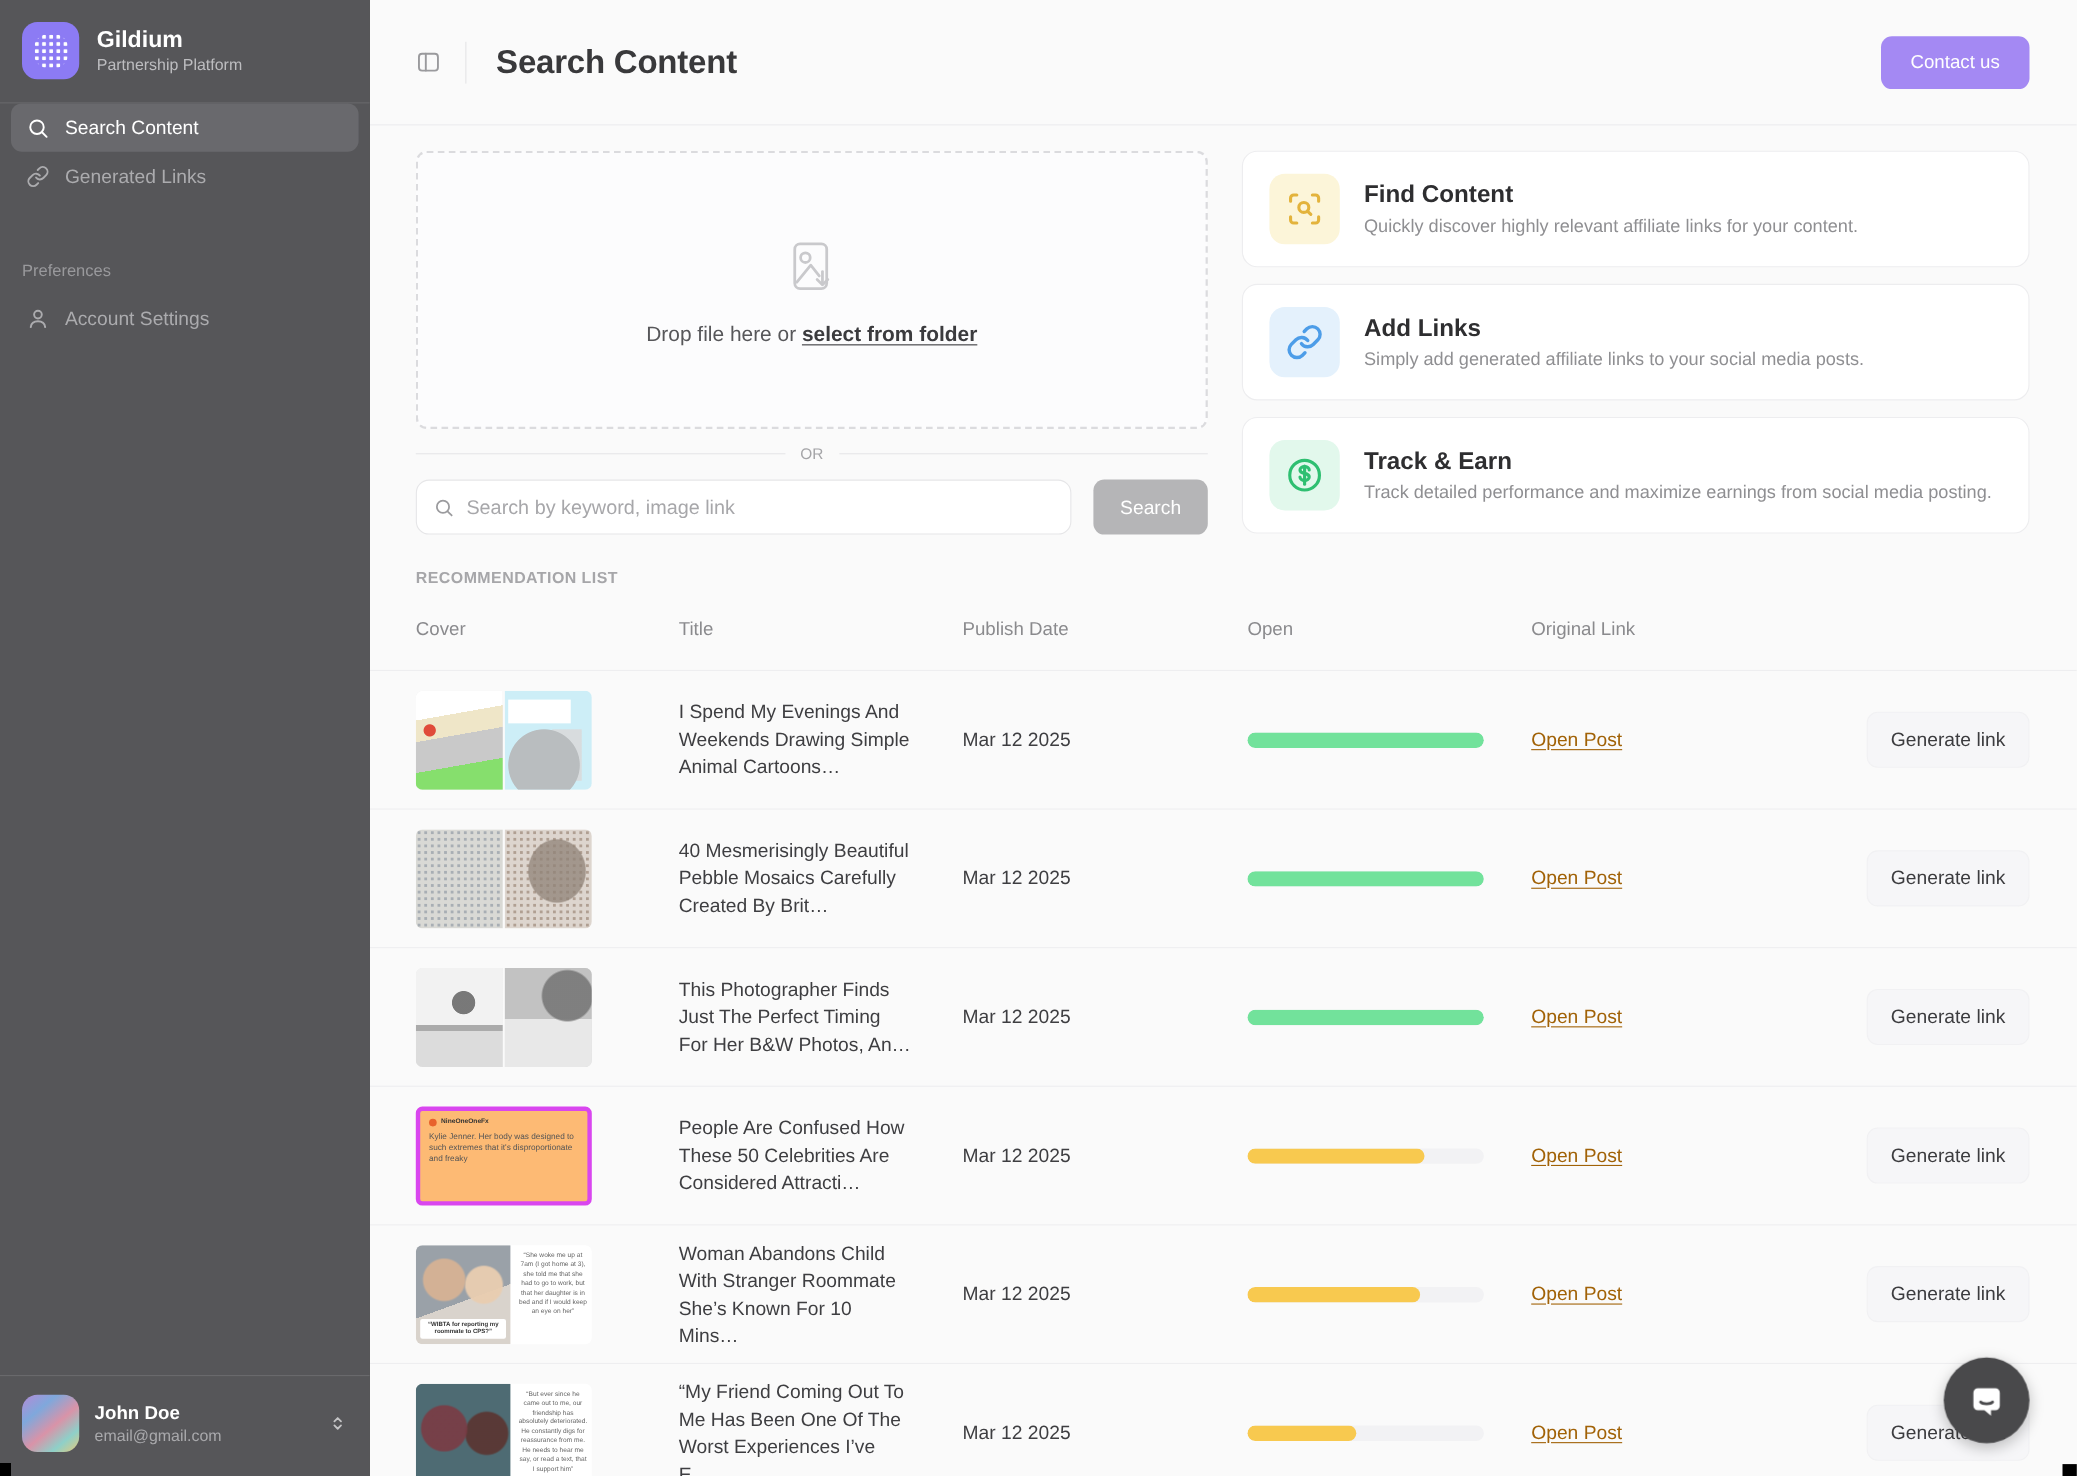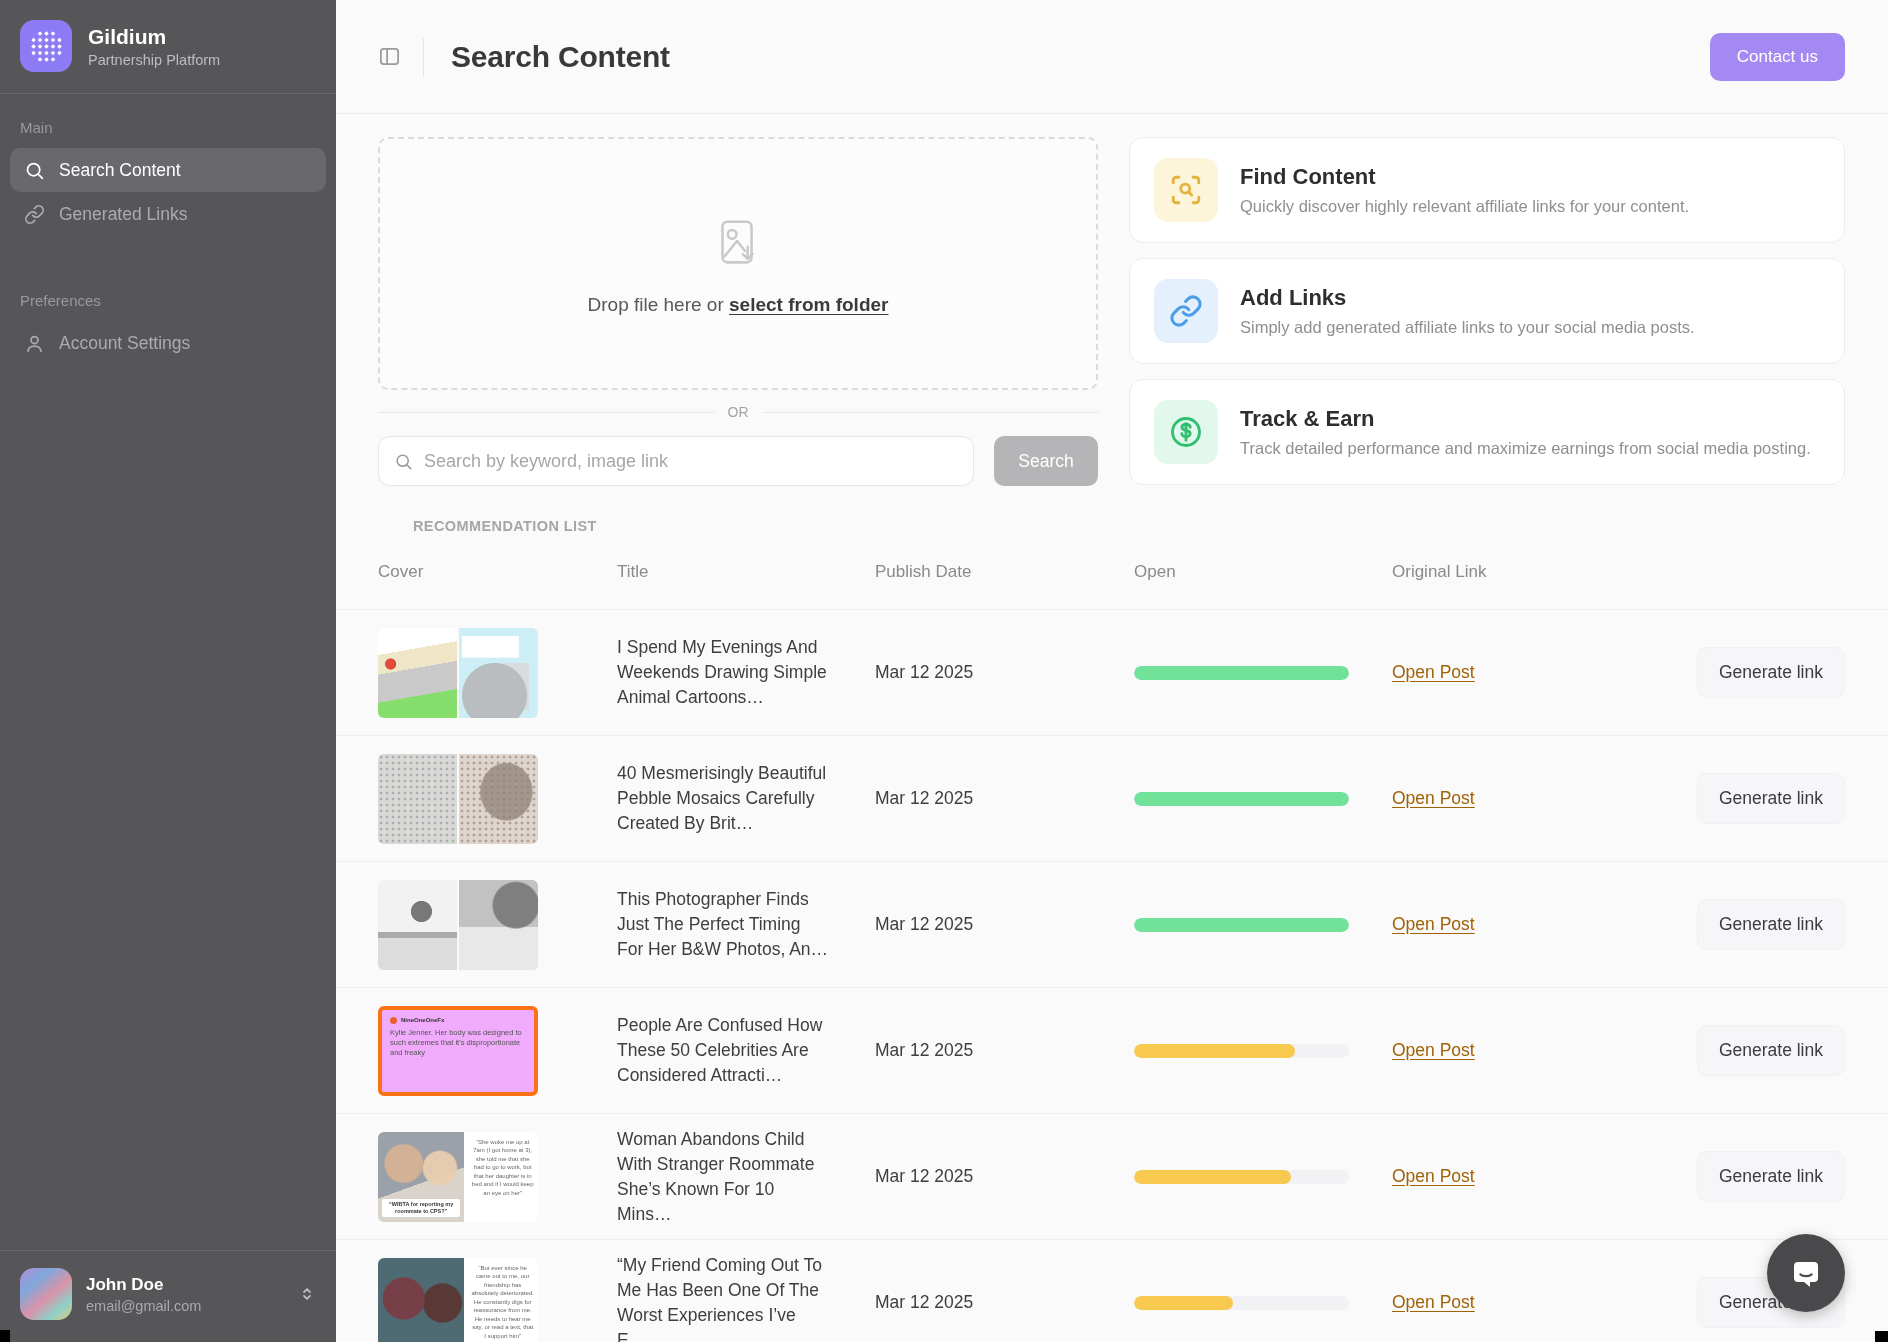--- a/index.html
+++ b/index.html
@@ -52,21 +52,21 @@
   .or-row { display:flex; align-items:center; gap:14px; margin:14px 0 16px 0; }
   .or-line { flex:1; height:1px; background:#e7e7e9; }
   .or-text { font-size:14px; color:#a4a4a7; }
   .search-row { display:flex; gap:20px; }
   .search-box { flex:1; height:50px; border:1px solid #e6e6e8; border-radius:12px; background:#fff;
     display:flex; align-items:center; gap:11px; padding:0 15px; }
   .search-box .ico { color:#9b9b9e; flex:0 0 auto; }
   .search-box input { flex:1; border:none; outline:none; font-size:18px; font-family:inherit; color:#3e3e41; background:transparent; }
   .search-box input::placeholder { color:#a7a7aa; }
   .search-btn { width:104px; height:50px; border-radius:10px; background:#b5b5b7; color:#fff; font-size:17.5px; font-family:inherit; border:none; cursor:pointer; }
-  .rec-label { margin-top:32px; font-size:14.5px; font-weight:600; letter-spacing:0.4px; color:#a6a6a9;margin-left:35px; }
+  .rec-label { margin-top:32px; font-size:14.5px; font-weight:600; letter-spacing:0.4px; color:#a6a6a9; }
 
   .right-col { flex:1; display:flex; flex-direction:column; gap:15px; }
   .feature-card { background:#fff; border:1px solid #ededef; border-radius:14px; padding:20px 24px;
     display:flex; align-items:center; gap:22px; min-height:106px; }
   .feature-icon { width:64px; height:64px; border-radius:14px; display:flex; align-items:center; justify-content:center; flex:0 0 64px; }
   .feature-title { font-size:22px; font-weight:700; color:#2e2e30; margin-bottom:7px; }
   .feature-desc { font-size:16.5px; color:#8f8f92; }
 
   
   .table { margin-top:0; }
@@ -105,21 +105,21 @@
       radial-gradient(#b09f92 1.2px, rgba(0,0,0,0) 1.7px);
     background-size:100% 100%, 6px 6px; }
   .t-bw-a { background-color:#ededed;
     background-image:
       radial-gradient(circle at 55% 35%, rgba(90,90,90,0.8) 0 14%, rgba(0,0,0,0) 15%),
       linear-gradient(180deg,#f2f2f2 0 58%,#ababab 58% 64%,#dcdcdc 64% 100%); }
   .t-bw-b { background-color:#d6d6d6;
     background-image:
       radial-gradient(circle at 72% 28%, rgba(120,120,120,0.9) 0 26%, rgba(0,0,0,0) 28%),
       linear-gradient(180deg,#c2c2c2 0 52%,#e8e8e8 52% 100%); }
-  .quote-card { display:block; background:#f0abfc; border:4px solid #f97316; border-radius:6px; padding:7px 8px; }
+  .quote-card { display:block; background:#fdba74; border:4px solid #d946ef; border-radius:6px; padding:7px 8px; }
   .qc-head { display:flex; align-items:center; gap:4px; margin-bottom:4px; }
   .qc-dot { width:7px; height:7px; border-radius:50%; background:#e8622c; }
   .qc-badge { font-size:6px; font-weight:700; color:#333; }
   .qc-text { font-size:7.5px; line-height:10px; color:#555; }
   .photo-quote { background:#ffffff; }
   .pq-photo { flex:0 0 54%; position:relative; }
   .pq-photo-5 { background:
       radial-gradient(circle at 30% 35%, rgba(214,178,148,0.95) 0 22%, rgba(0,0,0,0) 24%),
       radial-gradient(circle at 72% 40%, rgba(233,205,176,0.95) 0 20%, rgba(0,0,0,0) 22%),
       linear-gradient(160deg,#9aa1a8 0 55%,#d9d3cc 55% 100%); }
@@ -146,21 +146,20 @@
     <div class="brand-logo">
         <div class="brand-dots"></div>
       </div>
     <div>
       <div class="brand-name">Gildium</div>
       <div class="brand-sub">Partnership Platform</div>
     </div>
   </div>
   <div class="side-divider"></div>
 
-  <div class="section-label">Main</div>
   <nav class="nav">
     <div class="nav-item active">
       <span class="ico">
         <svg width="21" height="21" viewBox="0 0 24 24" fill="none" stroke="currentColor" stroke-width="2" stroke-linecap="round">
             <circle cx="11" cy="11" r="7"></circle>
             <line x1="16.5" y1="16.5" x2="21" y2="21"></line>
           </svg>
       </span>
       <span>Search Content</span>
     </div>

